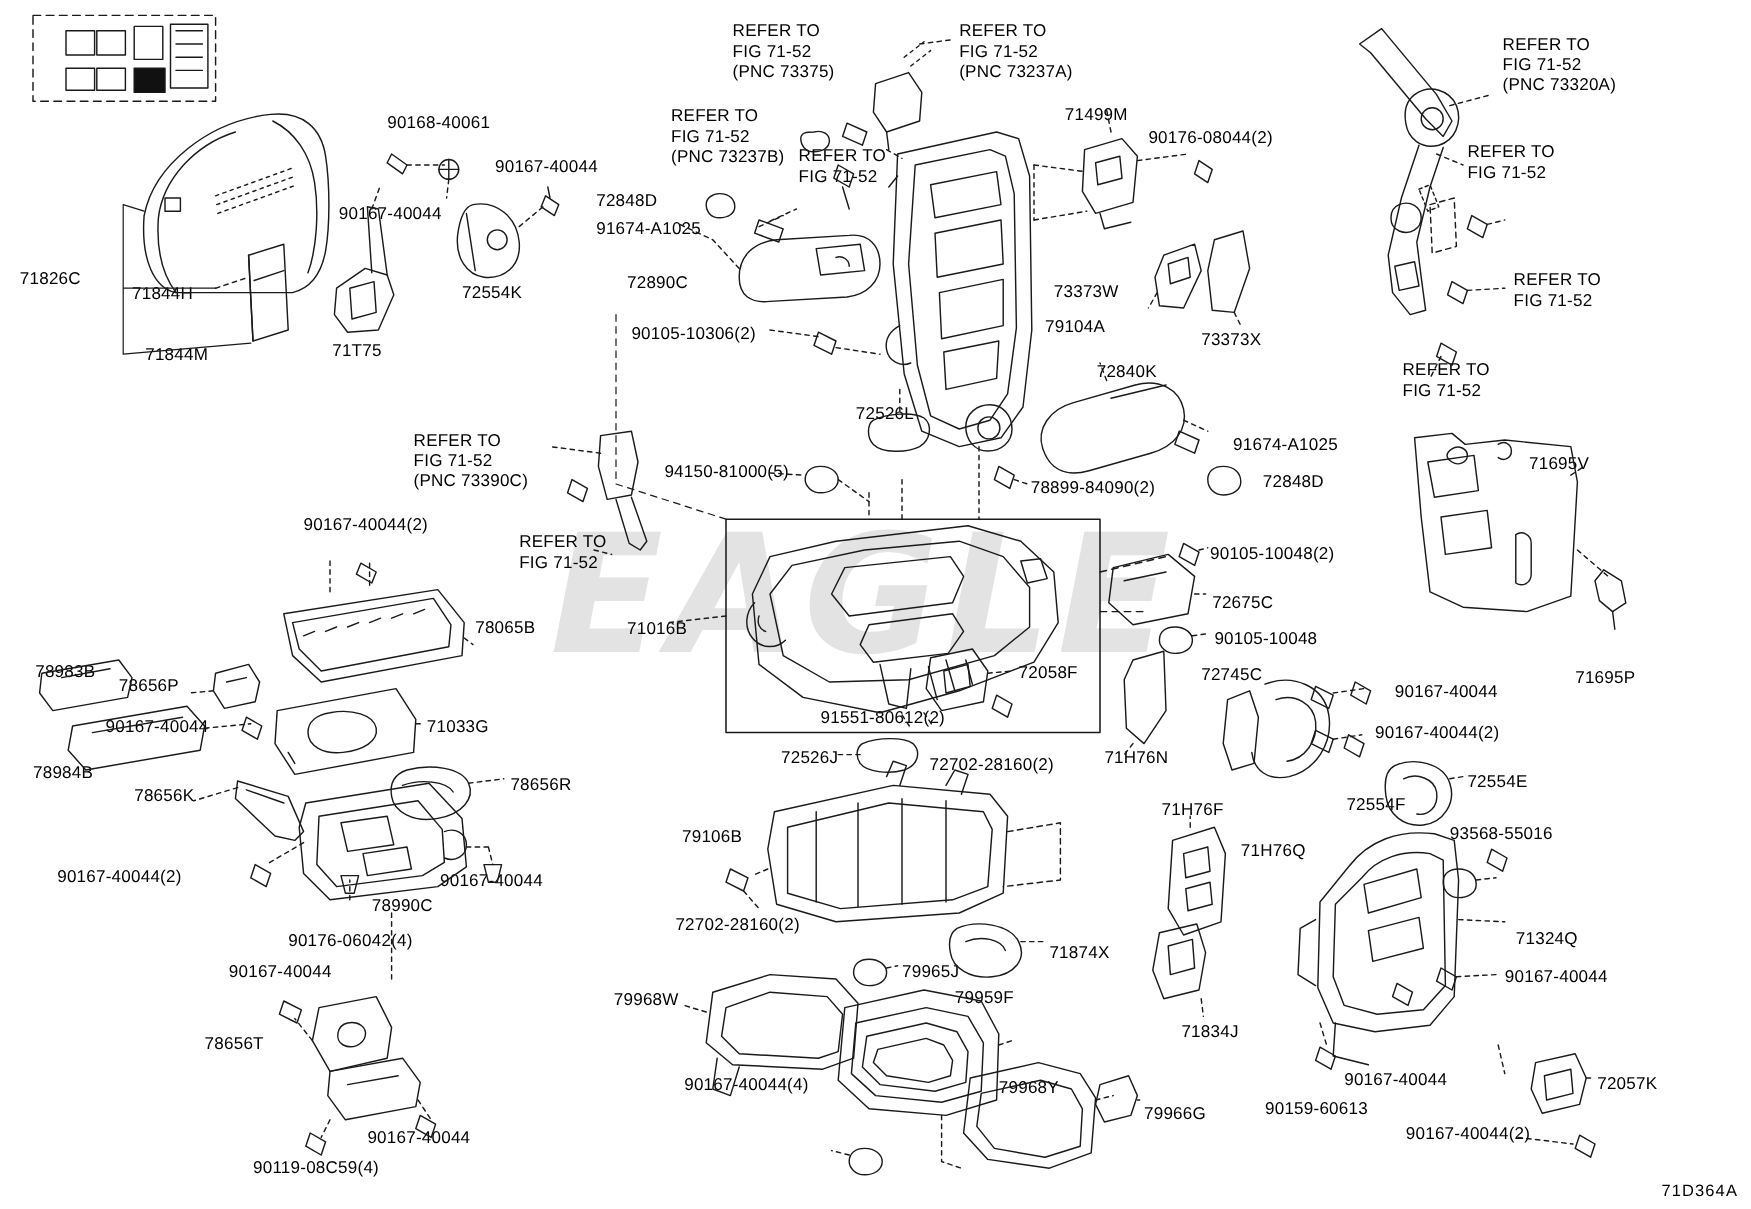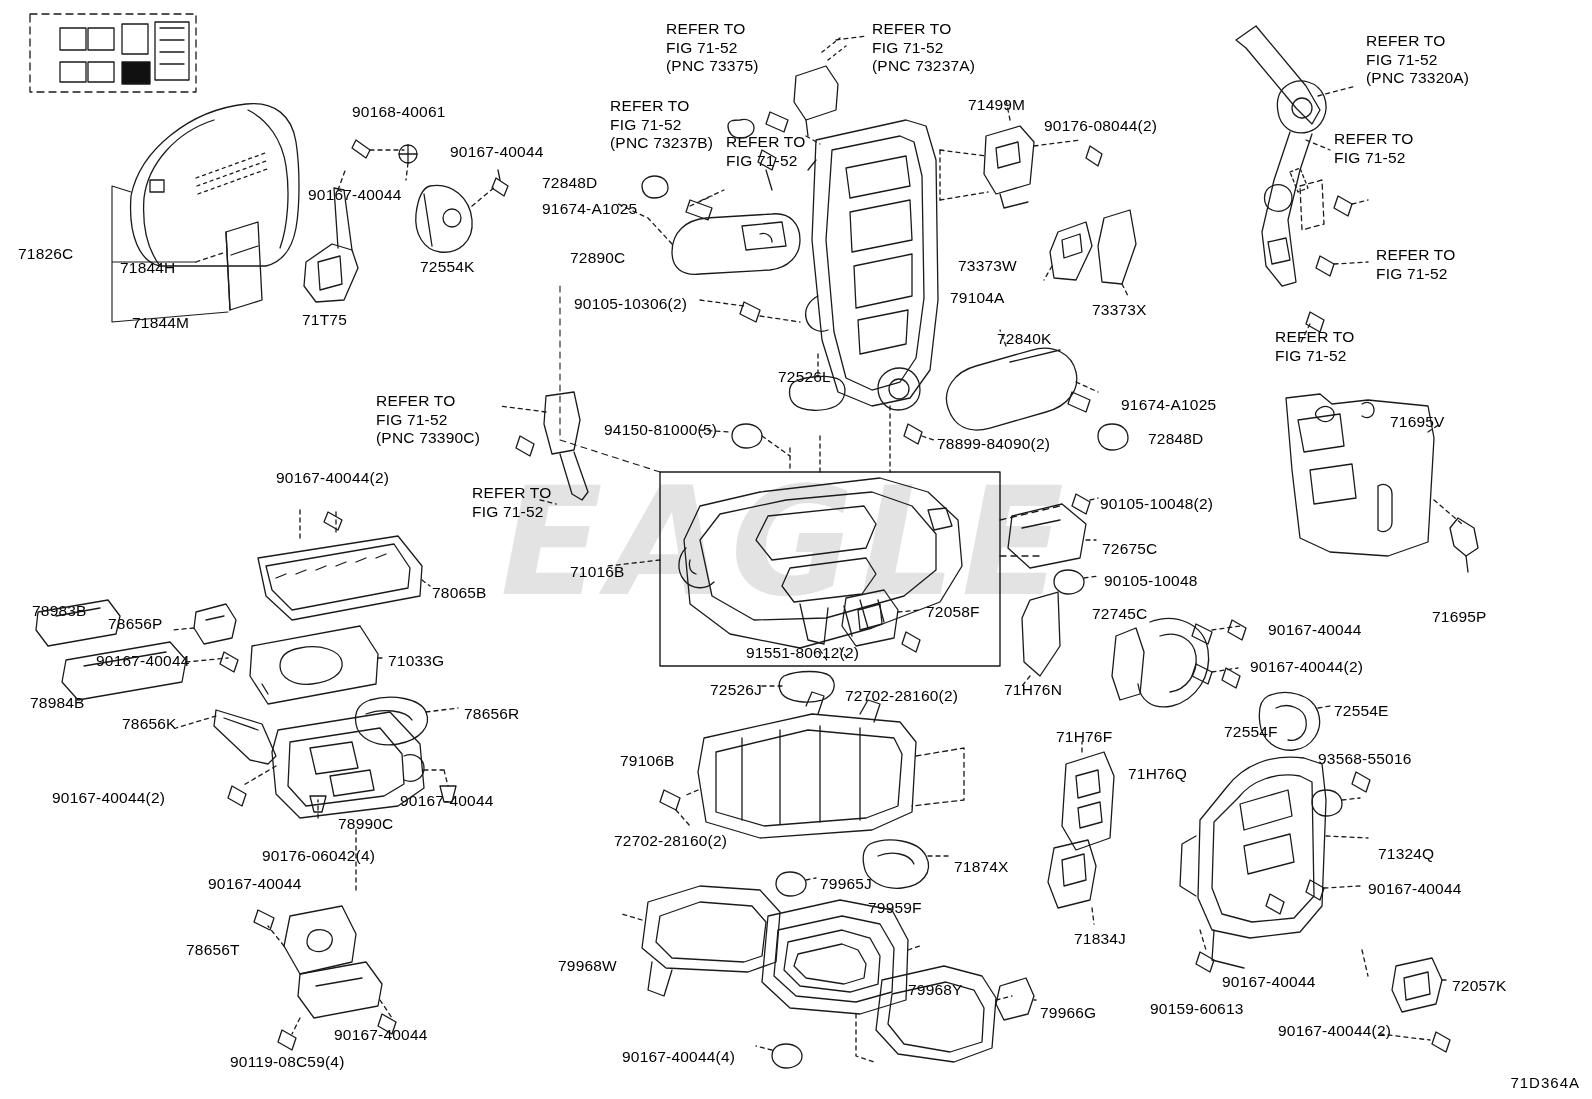--- a/index.html
+++ b/index.html
@@ -461,21 +461,21 @@
     <div class="lbl multi" style="left:1121px;top:396px">91674-A1025</div>
     <div class="lbl multi" style="left:1148px;top:430px">72848D</div>
     <div class="lbl multi" style="left:937px;top:435px">78899-84090(2)</div>
     <div class="lbl multi" style="left:604px;top:421px">94150-81000(5)</div>
     <div class="lbl multi" style="left:376px;top:392px">REFER TO
 FIG 71-52
 (PNC 73390C)</div>
     <div class="lbl multi" style="left:472px;top:484px">REFER TO
 FIG 71-52</div>
     <div class="lbl multi" style="left:276px;top:469px">90167-40044(2)</div>
-    <div class="lbl multi" style="left:432px;top:584px">78065B</div>
+    <div class="lbl multi" style="left:432px;top:562px">78065B</div>
     <div class="lbl multi" style="left:388px;top:652px">71033G</div>
     <div class="lbl multi" style="left:32px;top:602px">78983B</div>
     <div class="lbl multi" style="left:108px;top:615px">78656P</div>
     <div class="lbl multi" style="left:96px;top:652px">90167-40044</div>
     <div class="lbl multi" style="left:30px;top:694px">78984B</div>
     <div class="lbl multi" style="left:122px;top:715px">78656K</div>
     <div class="lbl multi" style="left:464px;top:705px">78656R</div>
     <div class="lbl multi" style="left:400px;top:792px">90167-40044</div>
     <div class="lbl multi" style="left:52px;top:789px">90167-40044(2)</div>
     <div class="lbl multi" style="left:338px;top:815px">78990C</div>
@@ -506,25 +506,25 @@
     <div class="lbl multi" style="left:1334px;top:130px">REFER TO
 FIG 71-52</div>
     <div class="lbl multi" style="left:1376px;top:246px">REFER TO
 FIG 71-52</div>
     <div class="lbl multi" style="left:1275px;top:328px">REFER TO
 FIG 71-52</div>
     <div class="lbl multi" style="left:620px;top:752px">79106B</div>
     <div class="lbl multi" style="left:614px;top:832px">72702-28160(2)</div>
     <div class="lbl multi" style="left:954px;top:858px">71874X</div>
     <div class="lbl multi" style="left:820px;top:875px">79965J</div>
-    <div class="lbl multi" style="left:558px;top:957px">79968W</div>
+    <div class="lbl multi" style="left:558px;top:901px">79968W</div>
     <div class="lbl multi" style="left:868px;top:899px">79959F</div>
     <div class="lbl multi" style="left:908px;top:981px">79968Y</div>
     <div class="lbl multi" style="left:1040px;top:1004px">79966G</div>
-    <div class="lbl multi" style="left:622px;top:1048px">90167-40044(4)</div>
+    <div class="lbl multi" style="left:622px;top:978px">90167-40044(4)</div>
     <div class="lbl multi" style="left:1056px;top:728px">71H76F</div>
     <div class="lbl multi" style="left:1128px;top:765px">71H76Q</div>
     <div class="lbl multi" style="left:1318px;top:750px">93568-55016</div>
     <div class="lbl multi" style="left:1378px;top:845px">71324Q</div>
     <div class="lbl multi" style="left:1368px;top:880px">90167-40044</div>
     <div class="lbl multi" style="left:1074px;top:930px">71834J</div>
     <div class="lbl multi" style="left:1222px;top:973px">90167-40044</div>
     <div class="lbl multi" style="left:1150px;top:1000px">90159-60613</div>
     <div class="lbl multi" style="left:1278px;top:1022px">90167-40044(2)</div>
     <div class="lbl multi" style="left:1452px;top:977px">72057K</div>

